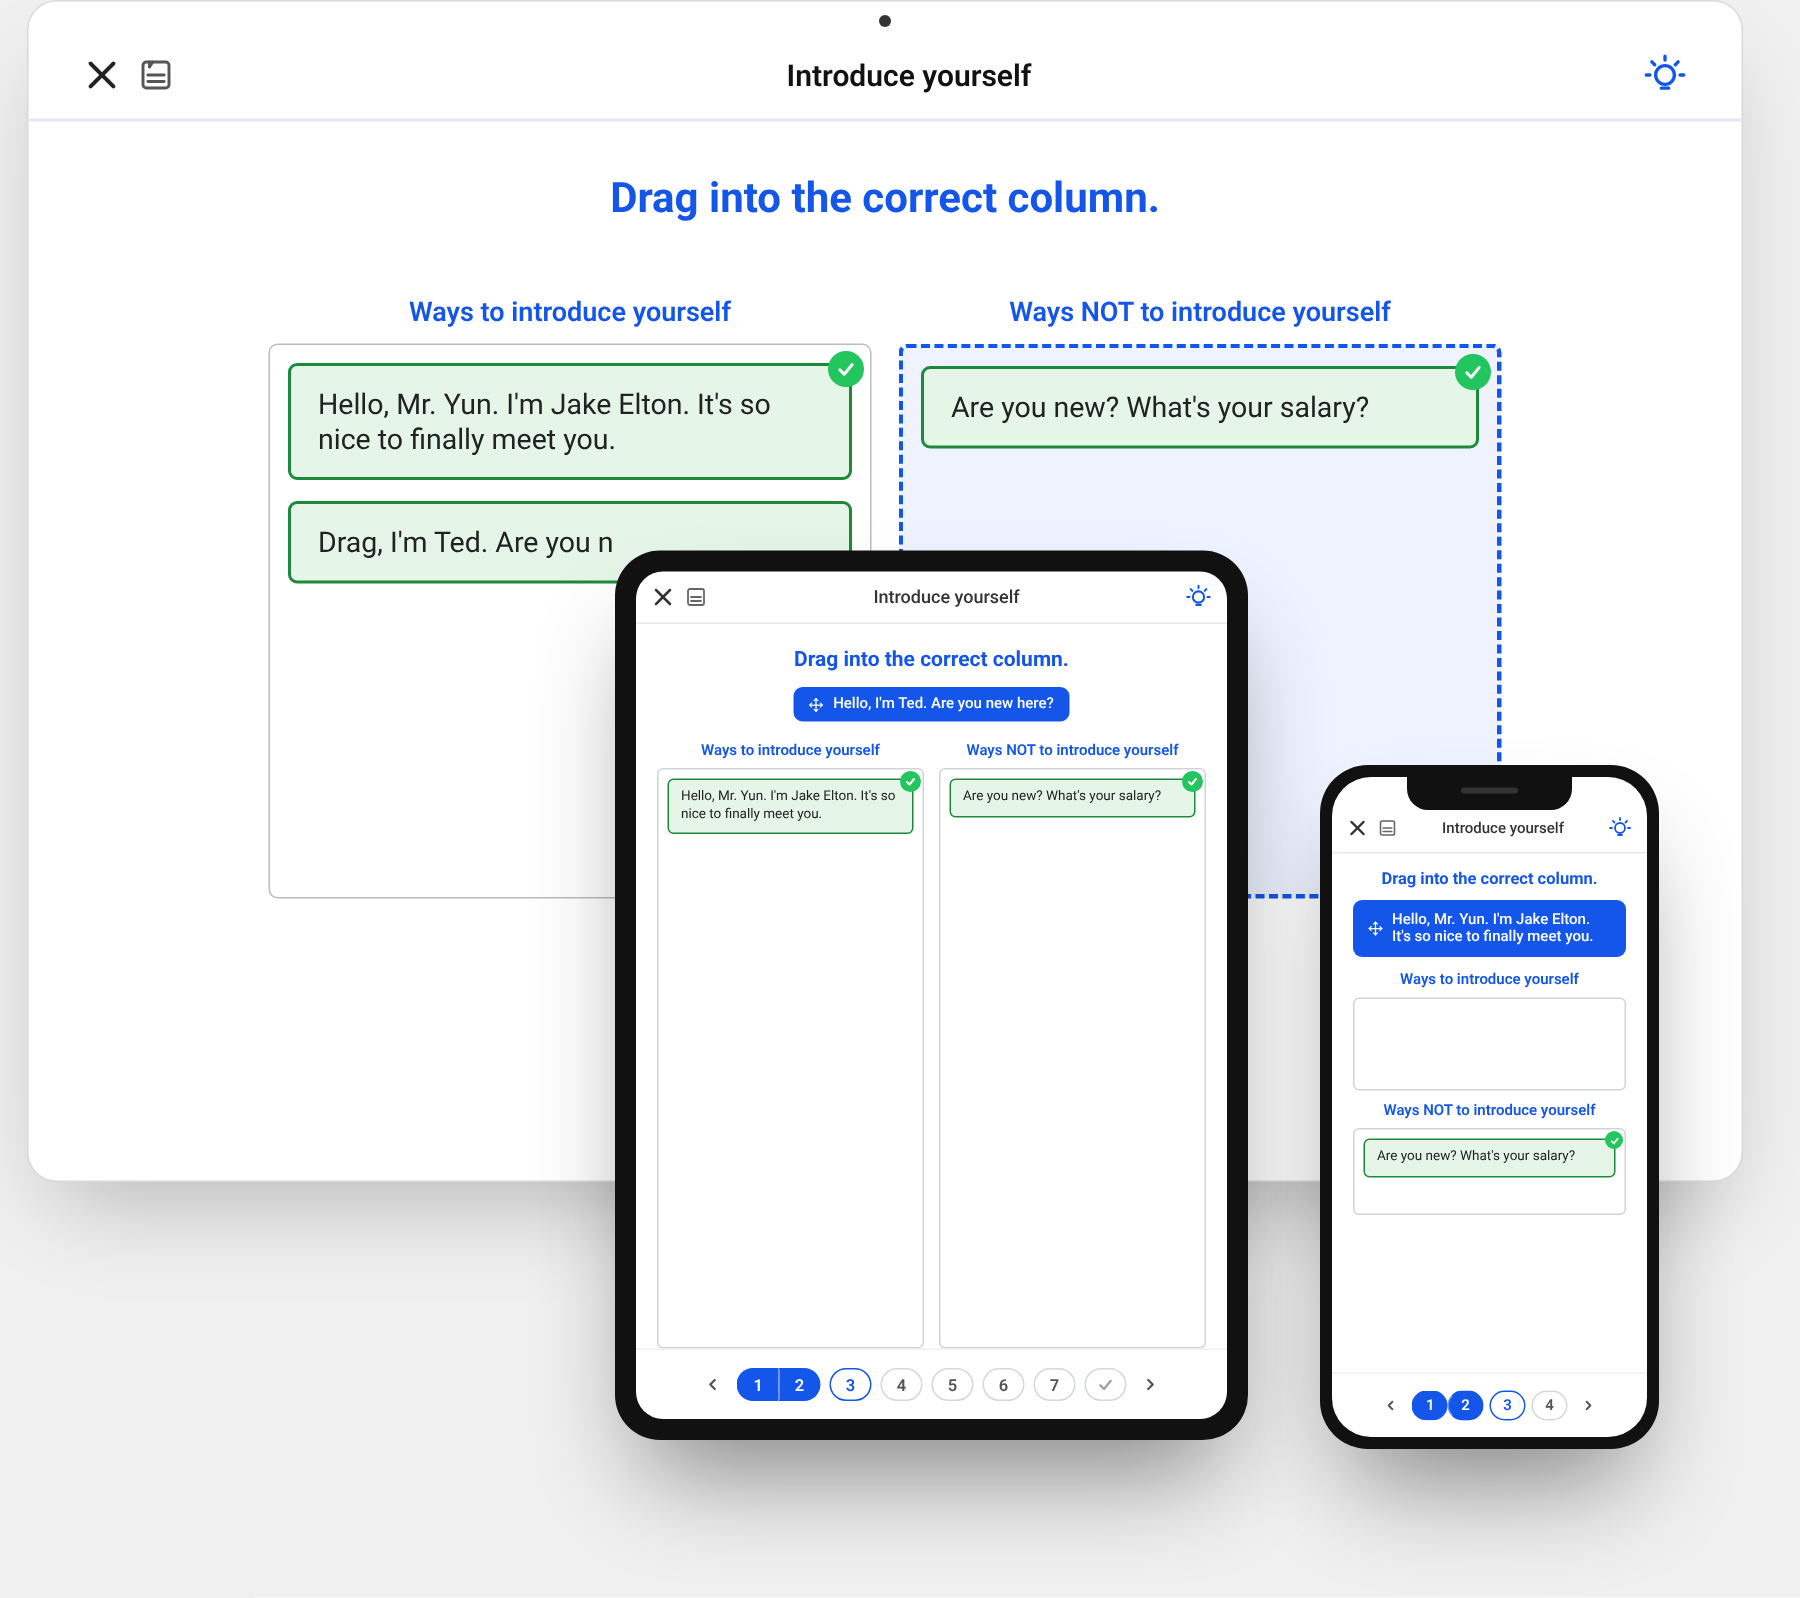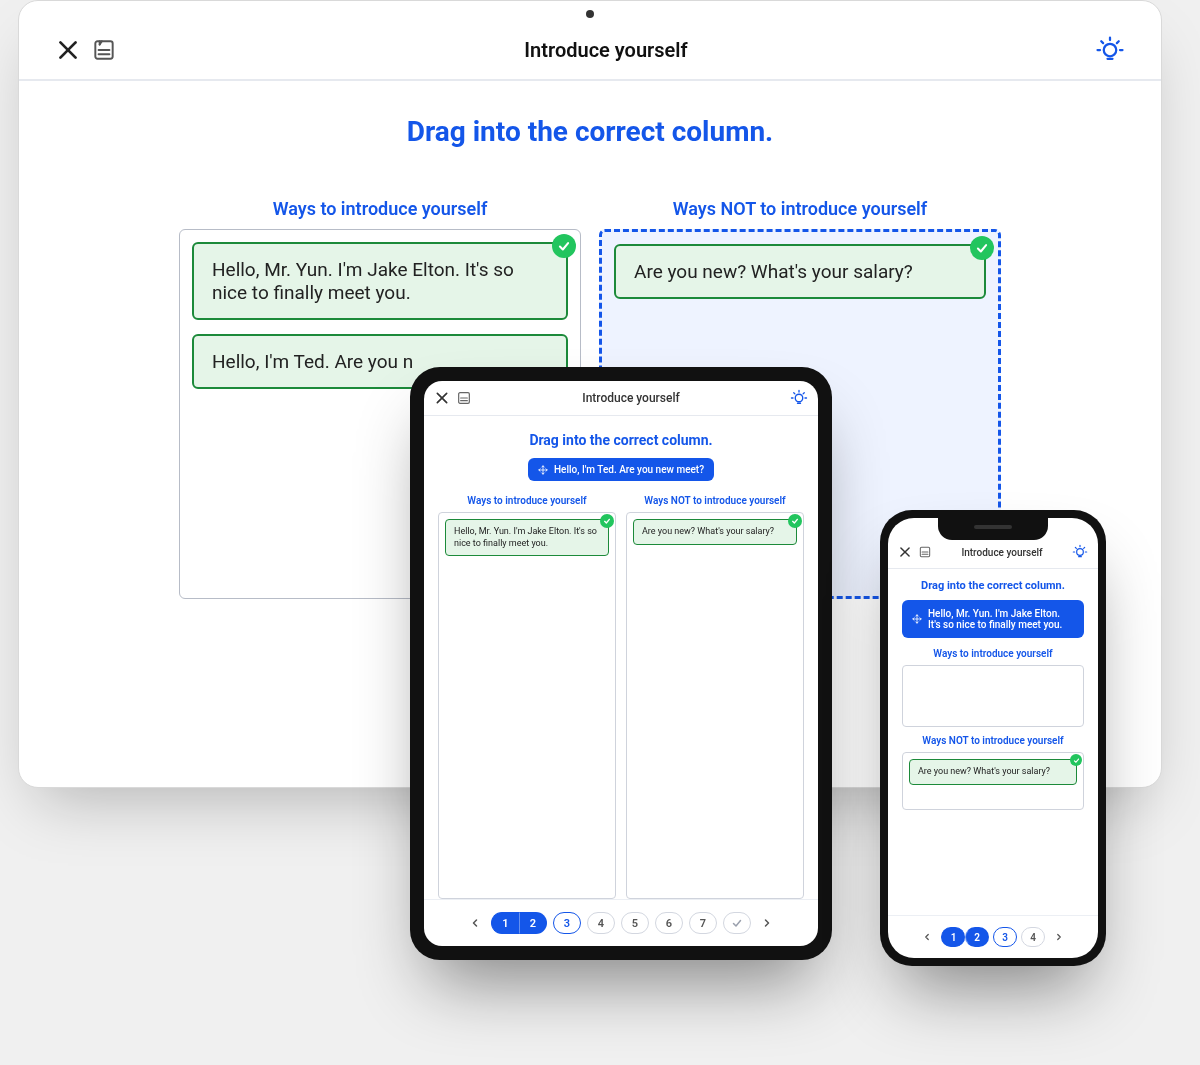--- a/index.html
+++ b/index.html
@@ -181,21 +181,21 @@
         <div class="drop-solid">
           <div class="card">
             <span>Hello, Mr. Yun. I'm Jake Elton. It's so nice to finally meet you.</span>
             <span class="tick">
                 <svg viewBox="0 0 24 24" fill="none" stroke="#fff" stroke-width="3.5" stroke-linecap="round" stroke-linejoin="round">
                   <polyline points="5 13 10 18 19 7"></polyline>
                 </svg>
               </span>
           </div>
           <div class="card cutoff">
-            <span>Hello, I'm Ted. Are you n</span>
+            <span>Drag, I'm Ted. Are you n</span>
           </div>
         </div>
       </div>
       <div class="col">
         <div class="col-title">Ways NOT to introduce yourself</div>
         <div class="drop-dashed">
           <div class="card">
             <span>Are you new? What's your salary?</span>
             <span class="tick">
                 <svg viewBox="0 0 24 24" fill="none" stroke="#fff" stroke-width="3.5" stroke-linecap="round" stroke-linejoin="round">
@@ -239,21 +239,21 @@
     <div class="centered-chip">
       <span class="drag-chip small">
         <svg width="10" height="10" viewBox="0 0 24 24" fill="none" stroke="#fff" stroke-width="2" stroke-linecap="round">
             <polyline points="5 9 2 12 5 15"></polyline>
             <polyline points="9 5 12 2 15 5"></polyline>
             <polyline points="15 19 12 22 9 19"></polyline>
             <polyline points="19 9 22 12 19 15"></polyline>
             <line x1="2" y1="12" x2="22" y2="12"></line>
             <line x1="12" y1="2" x2="12" y2="22"></line>
           </svg>
-        <span>Hello, I'm Ted. Are you new meet?</span>
+        <span>Hello, I'm Ted. Are you new here?</span>
       </span>
     </div>
 
     <div class="t-columns">
       <div class="t-col">
         <div class="t-col-title">Ways to introduce yourself</div>
         <div class="t-drop">
           <div class="t-card">
             <span>Hello, Mr. Yun. I'm Jake Elton. It's so nice to finally meet you.</span>
             <span class="tick">

